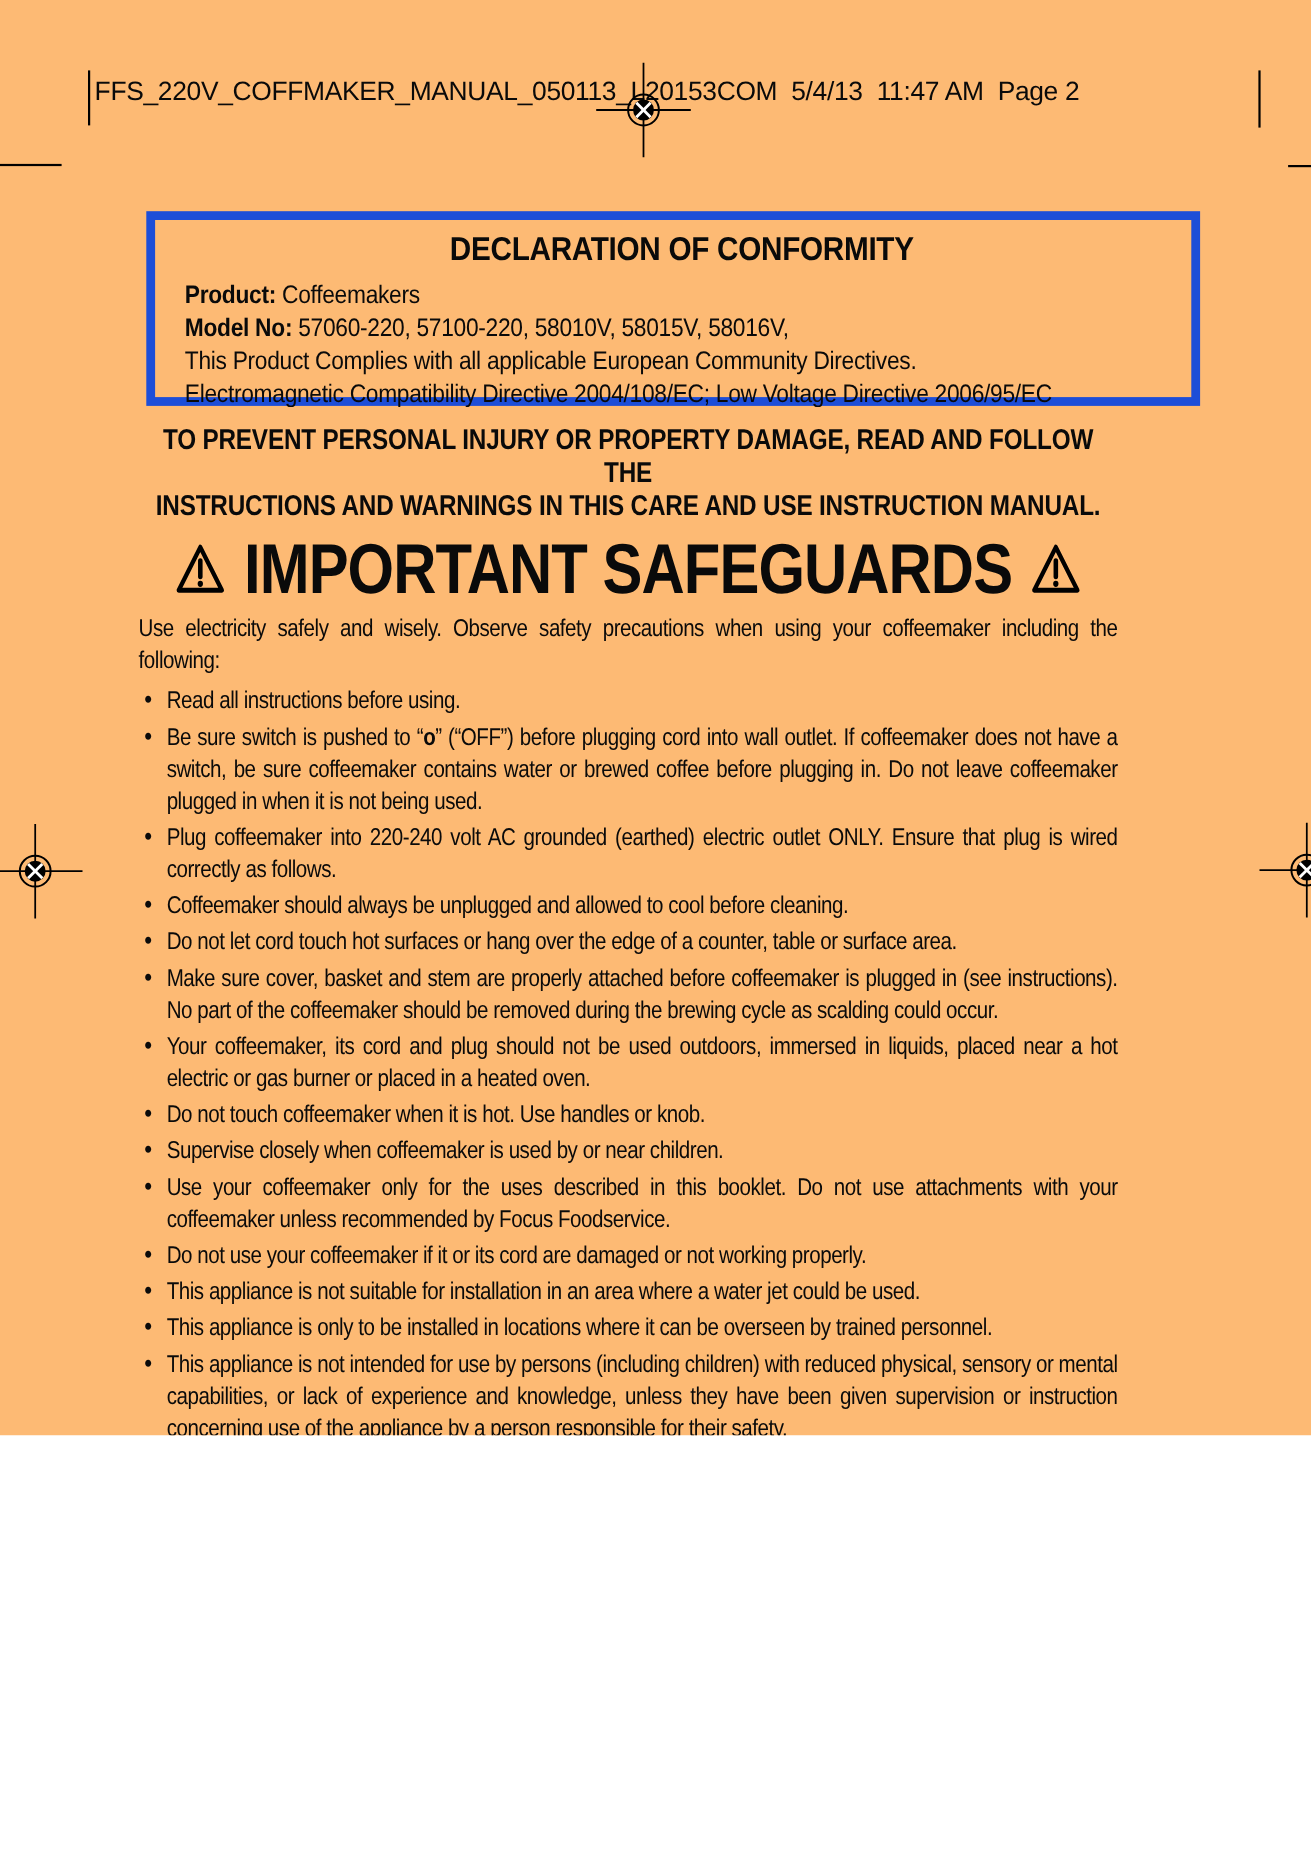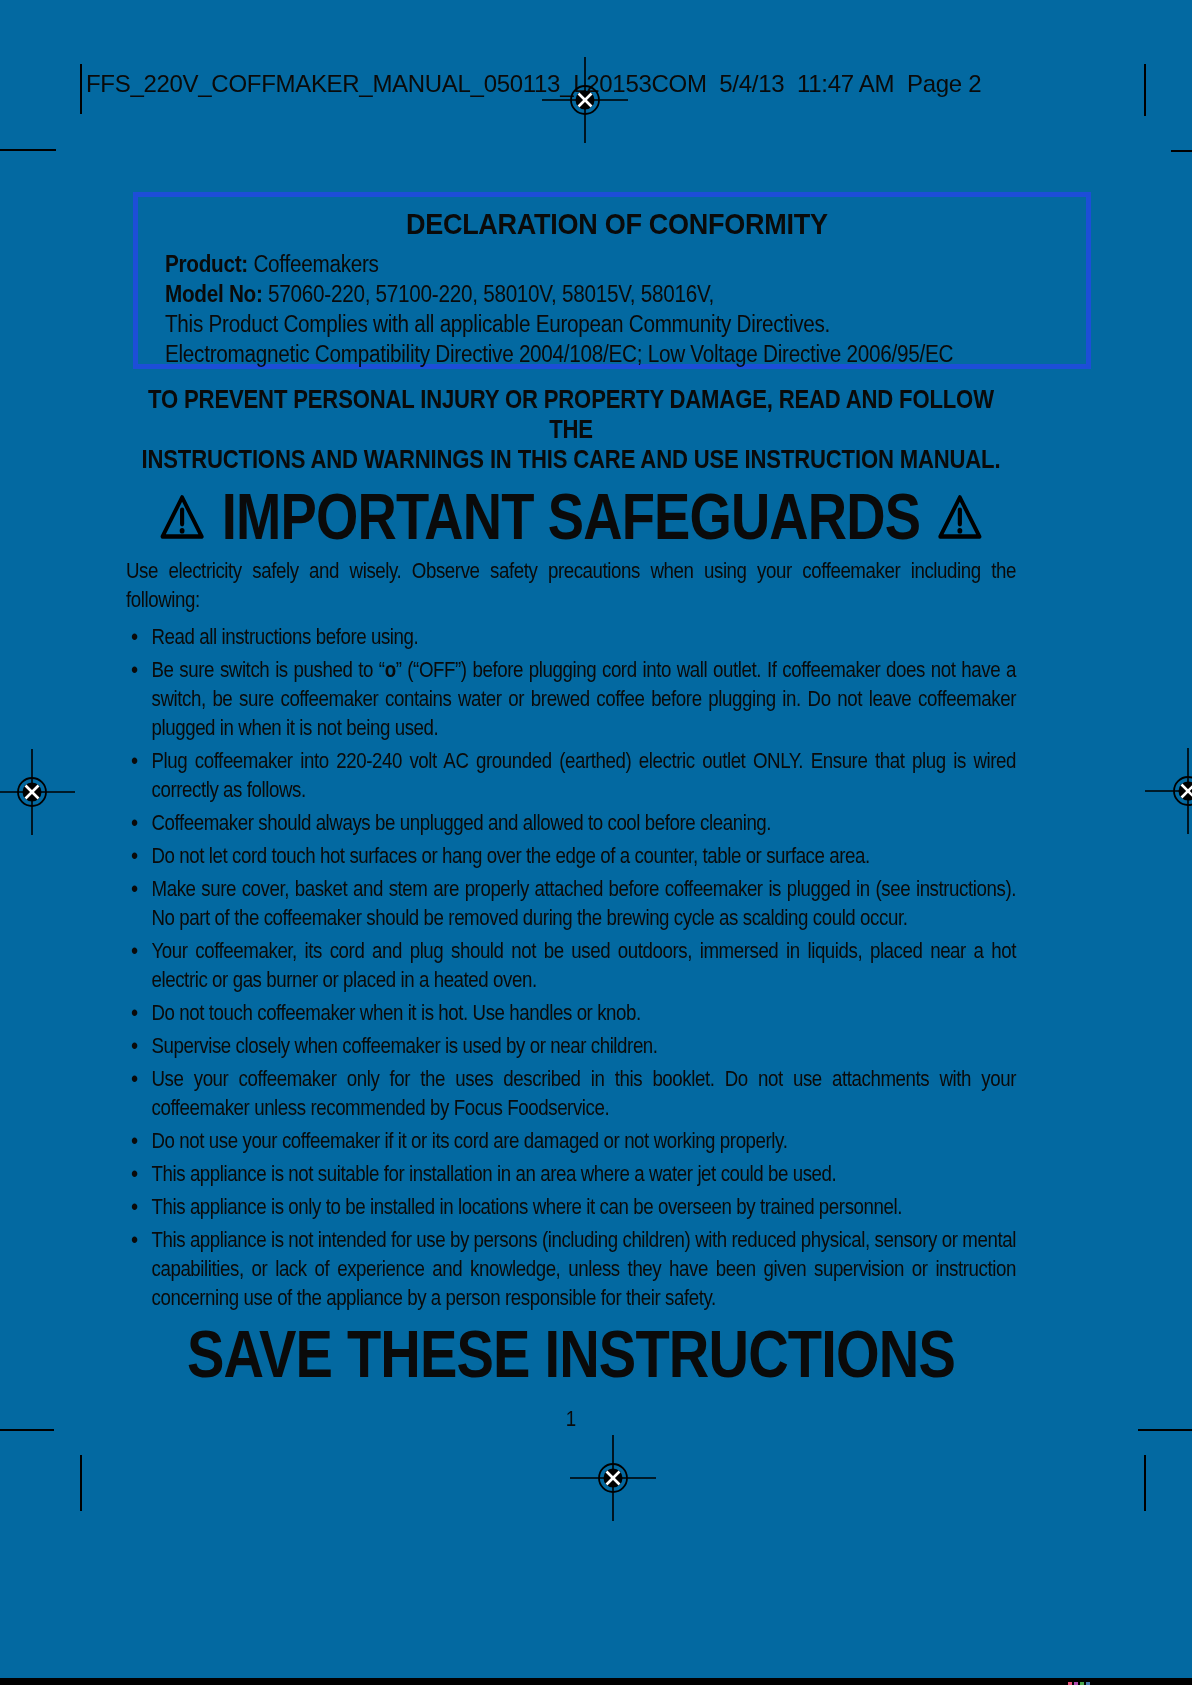--- a/index.html
+++ b/index.html
@@ -1,36 +1,36 @@
 <!DOCTYPE html>
 <html><head>
 <meta charset="utf-8">
 <style>
   html,body{margin:0;padding:0;background:#ffffff;}
   .page{
     position:relative;
-    width:1192px;height:1685px;
-    background:#0369a1;
+    width:1192px;height:1305px;
+    background:#fdba74;
     overflow:hidden;
     font-family:"Liberation Sans",sans-serif;
     color:#0a0a0a;
   }
   
   .slug{
     position:absolute;left:86px;top:70px;
     font-size:24px;letter-spacing:-0.3px;white-space:pre;
   }
   
   .crop{position:absolute;background:#000;}
   
   .regmark{position:absolute;width:90px;height:90px;}
   
   .decl-box{
     position:absolute;left:133px;top:192px;width:958px;height:177px;
-    border:5px solid #1d4ed8;box-sizing:border-box;overflow:visible;
+    border:8px solid #1d4ed8;box-sizing:border-box;overflow:visible;
   }
   .decl-inner{
     width:1064px;transform:scaleX(0.9);transform-origin:0 0;
     padding:8px 0 0 30px;box-sizing:border-box;
   }
   .decl-title{
     font-size:30px;font-weight:bold;text-align:center;
     letter-spacing:-0.3px;margin:2px 0 8px -30px;
   }
   .decl-line{font-size:23px;line-height:30px;white-space:nowrap;letter-spacing:-0.3px;}

